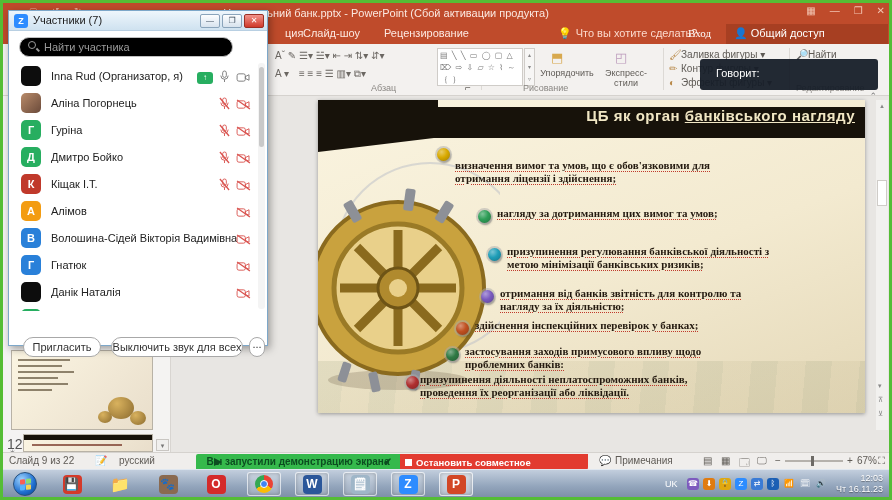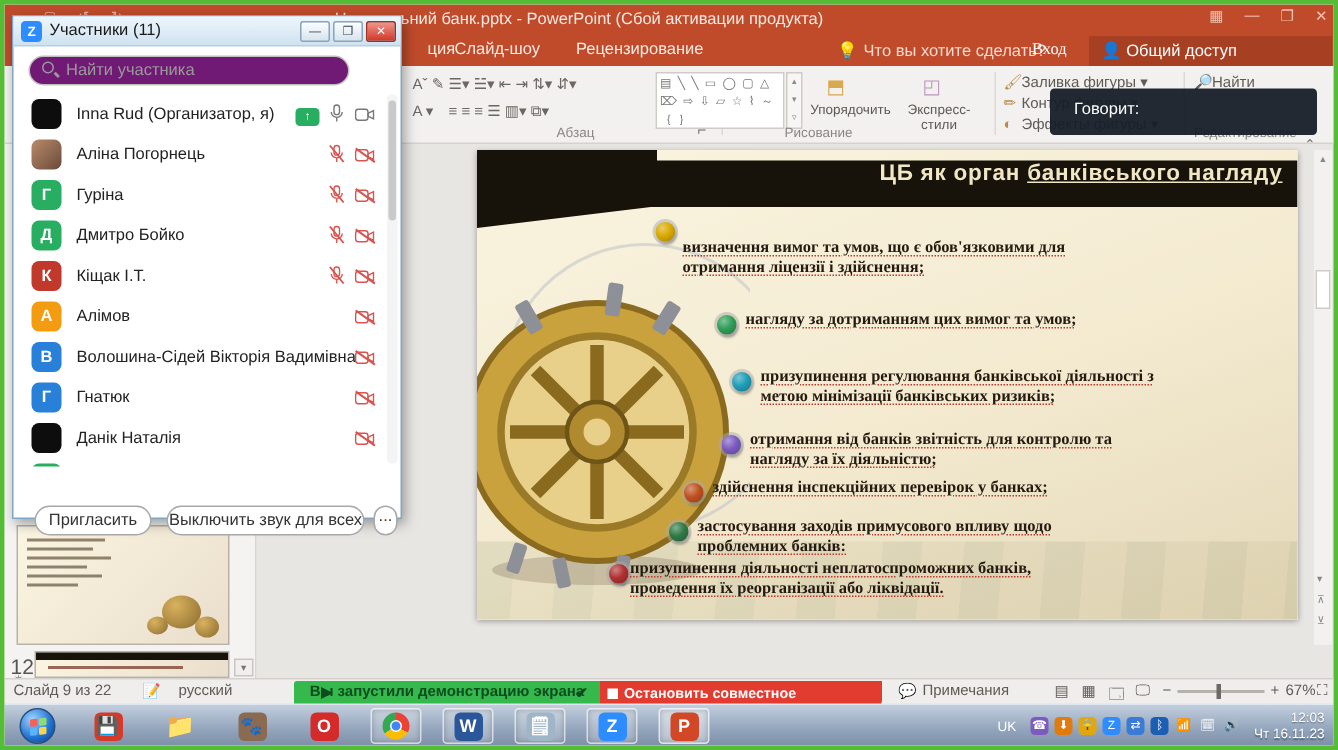--- a/index.html
+++ b/index.html
@@ -73,21 +73,21 @@
   .tray{position:absolute;right:0;top:0;height:28px;color:#fff;font-size:9px;}
   .trayicon{position:absolute;top:8px;width:12px;height:12px;border-radius:3px;font-size:8px;color:#fff;text-align:center;line-height:12px;}
   .clock{position:absolute;right:6px;top:3px;text-align:right;color:#fff;line-height:11px;font-size:9px;text-shadow:0 1px 1px rgba(0,0,0,.4);}
   
   .zpanel{left:5px;top:7px;width:260px;height:336px;background:#fff;border:1px solid #7da7c9;box-shadow:2px 3px 8px rgba(0,0,0,.35);z-index:70;}
   .zpanel-title{position:absolute;left:0;top:0;right:0;height:20px;background:linear-gradient(#eef6fc,#cfe2f0);border-bottom:1px solid #b8cfe2;font-size:11px;color:#1a1a1a;padding:3px 0 0 24px;}
   .zlogo{position:absolute;left:5px;top:3px;width:14px;height:14px;border-radius:3px;background:#2d8cff;color:#fff;font-size:9px;font-weight:700;text-align:center;line-height:14px;}
   .zcaps{position:absolute;right:3px;top:3px;display:flex;gap:2px;}
   .zcap{width:20px;height:14px;border:1px solid #8aa4bb;border-radius:2px;background:linear-gradient(#fdfeff,#d7e3ee);font-size:8px;color:#345;text-align:center;line-height:12px;}
   .zcap.close{background:linear-gradient(#f2938a,#cf3a2b);color:#fff;border-color:#9c2f24;}
-  .zsearch{position:absolute;left:10px;top:26px;width:214px;height:20px;border:1px solid #c0c0c0;border-radius:10px;background:#701a75;color:#9a9a9a;font-size:11px;padding:3px 0 0 24px;}
+  .zsearch{position:absolute;left:10px;top:26px;width:214px;height:20px;border:1px solid #c0c0c0;border-radius:10px;background:#000000;color:#9a9a9a;font-size:11px;padding:3px 0 0 24px;}
   .zsearch .mag{position:absolute;left:8px;top:3px;width:8px;height:8px;border:1.5px solid #9a9a9a;border-radius:50%;}
   .zsearch .mag:after{content:"";position:absolute;left:7px;top:7px;width:4px;height:1.5px;background:#9a9a9a;transform:rotate(45deg);}
   .zlist{position:absolute;left:0;top:52px;width:248px;height:248px;overflow:hidden;}
   .zrow{position:absolute;left:0;width:248px;height:27px;}
   .zav{position:absolute;left:12px;top:3px;width:20px;height:20px;border-radius:5px;color:#fff;font-size:11px;font-weight:700;text-align:center;line-height:20px;}
   .zname{position:absolute;left:42px;top:7px;font-size:11px;color:#222;white-space:nowrap;}
   .zicons{position:absolute;right:6px;top:6px;display:flex;gap:6px;align-items:center;}
   .zbadge{width:16px;height:12px;background:#27ae60;border-radius:3px;color:#fff;font-size:8px;text-align:center;line-height:12px;font-weight:700;}
   .zscroll{position:absolute;right:2px;top:52px;width:7px;height:246px;background:#f4f4f4;border-radius:3px;}
   .zscroll i{position:absolute;left:1px;top:4px;width:5px;height:80px;background:#c9c9c9;border-radius:3px;}
@@ -302,21 +302,21 @@
       <div class="clock">
         <div>12:03</div>
         <div>Чт 16.11.23</div>
       </div>
     </div>
   </div>
 
   <div class="abs zpanel">
     <div class="zpanel-title">
       <span class="zlogo">Z</span>
-      <span>Участники (11)</span>
+      <span>Участники (7)</span>
       <span class="zcaps">
         <span class="zcap">—</span>
         <span class="zcap">❐</span>
         <span class="zcap close">✕</span>
       </span>
     </div>
     <div class="zsearch">
       <span class="mag"></span>
       <span>Найти участника</span>
     </div>

